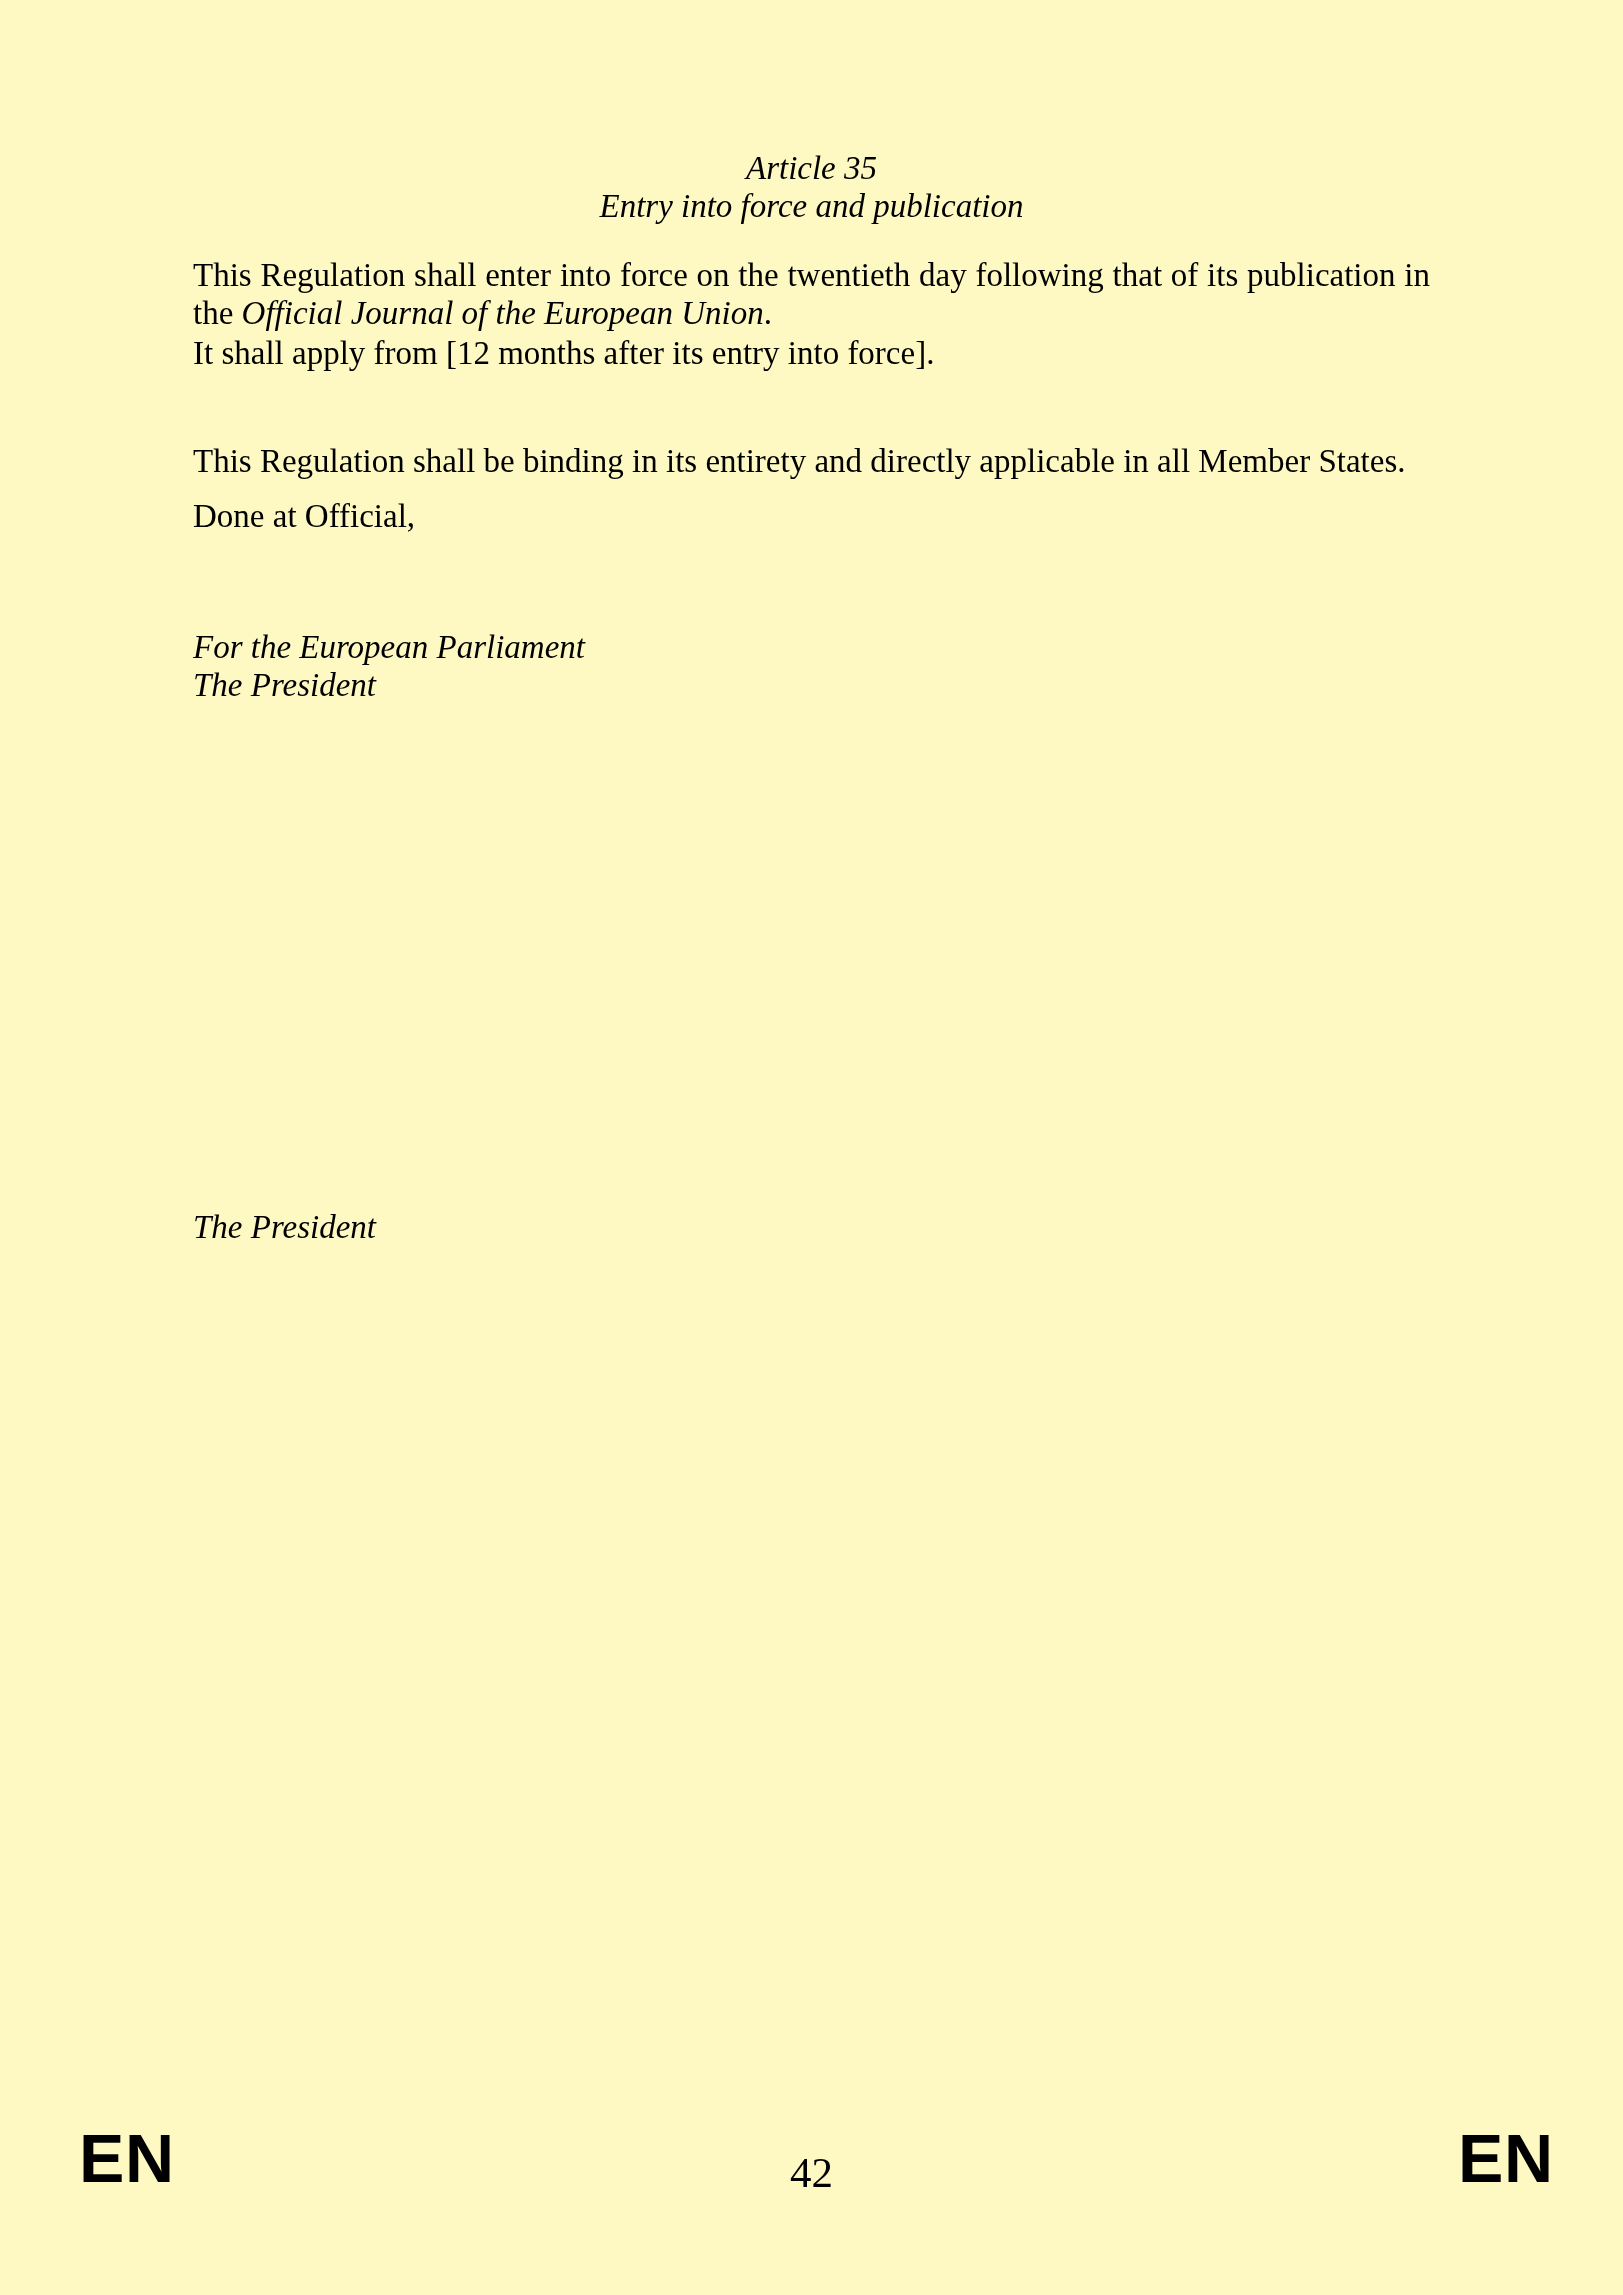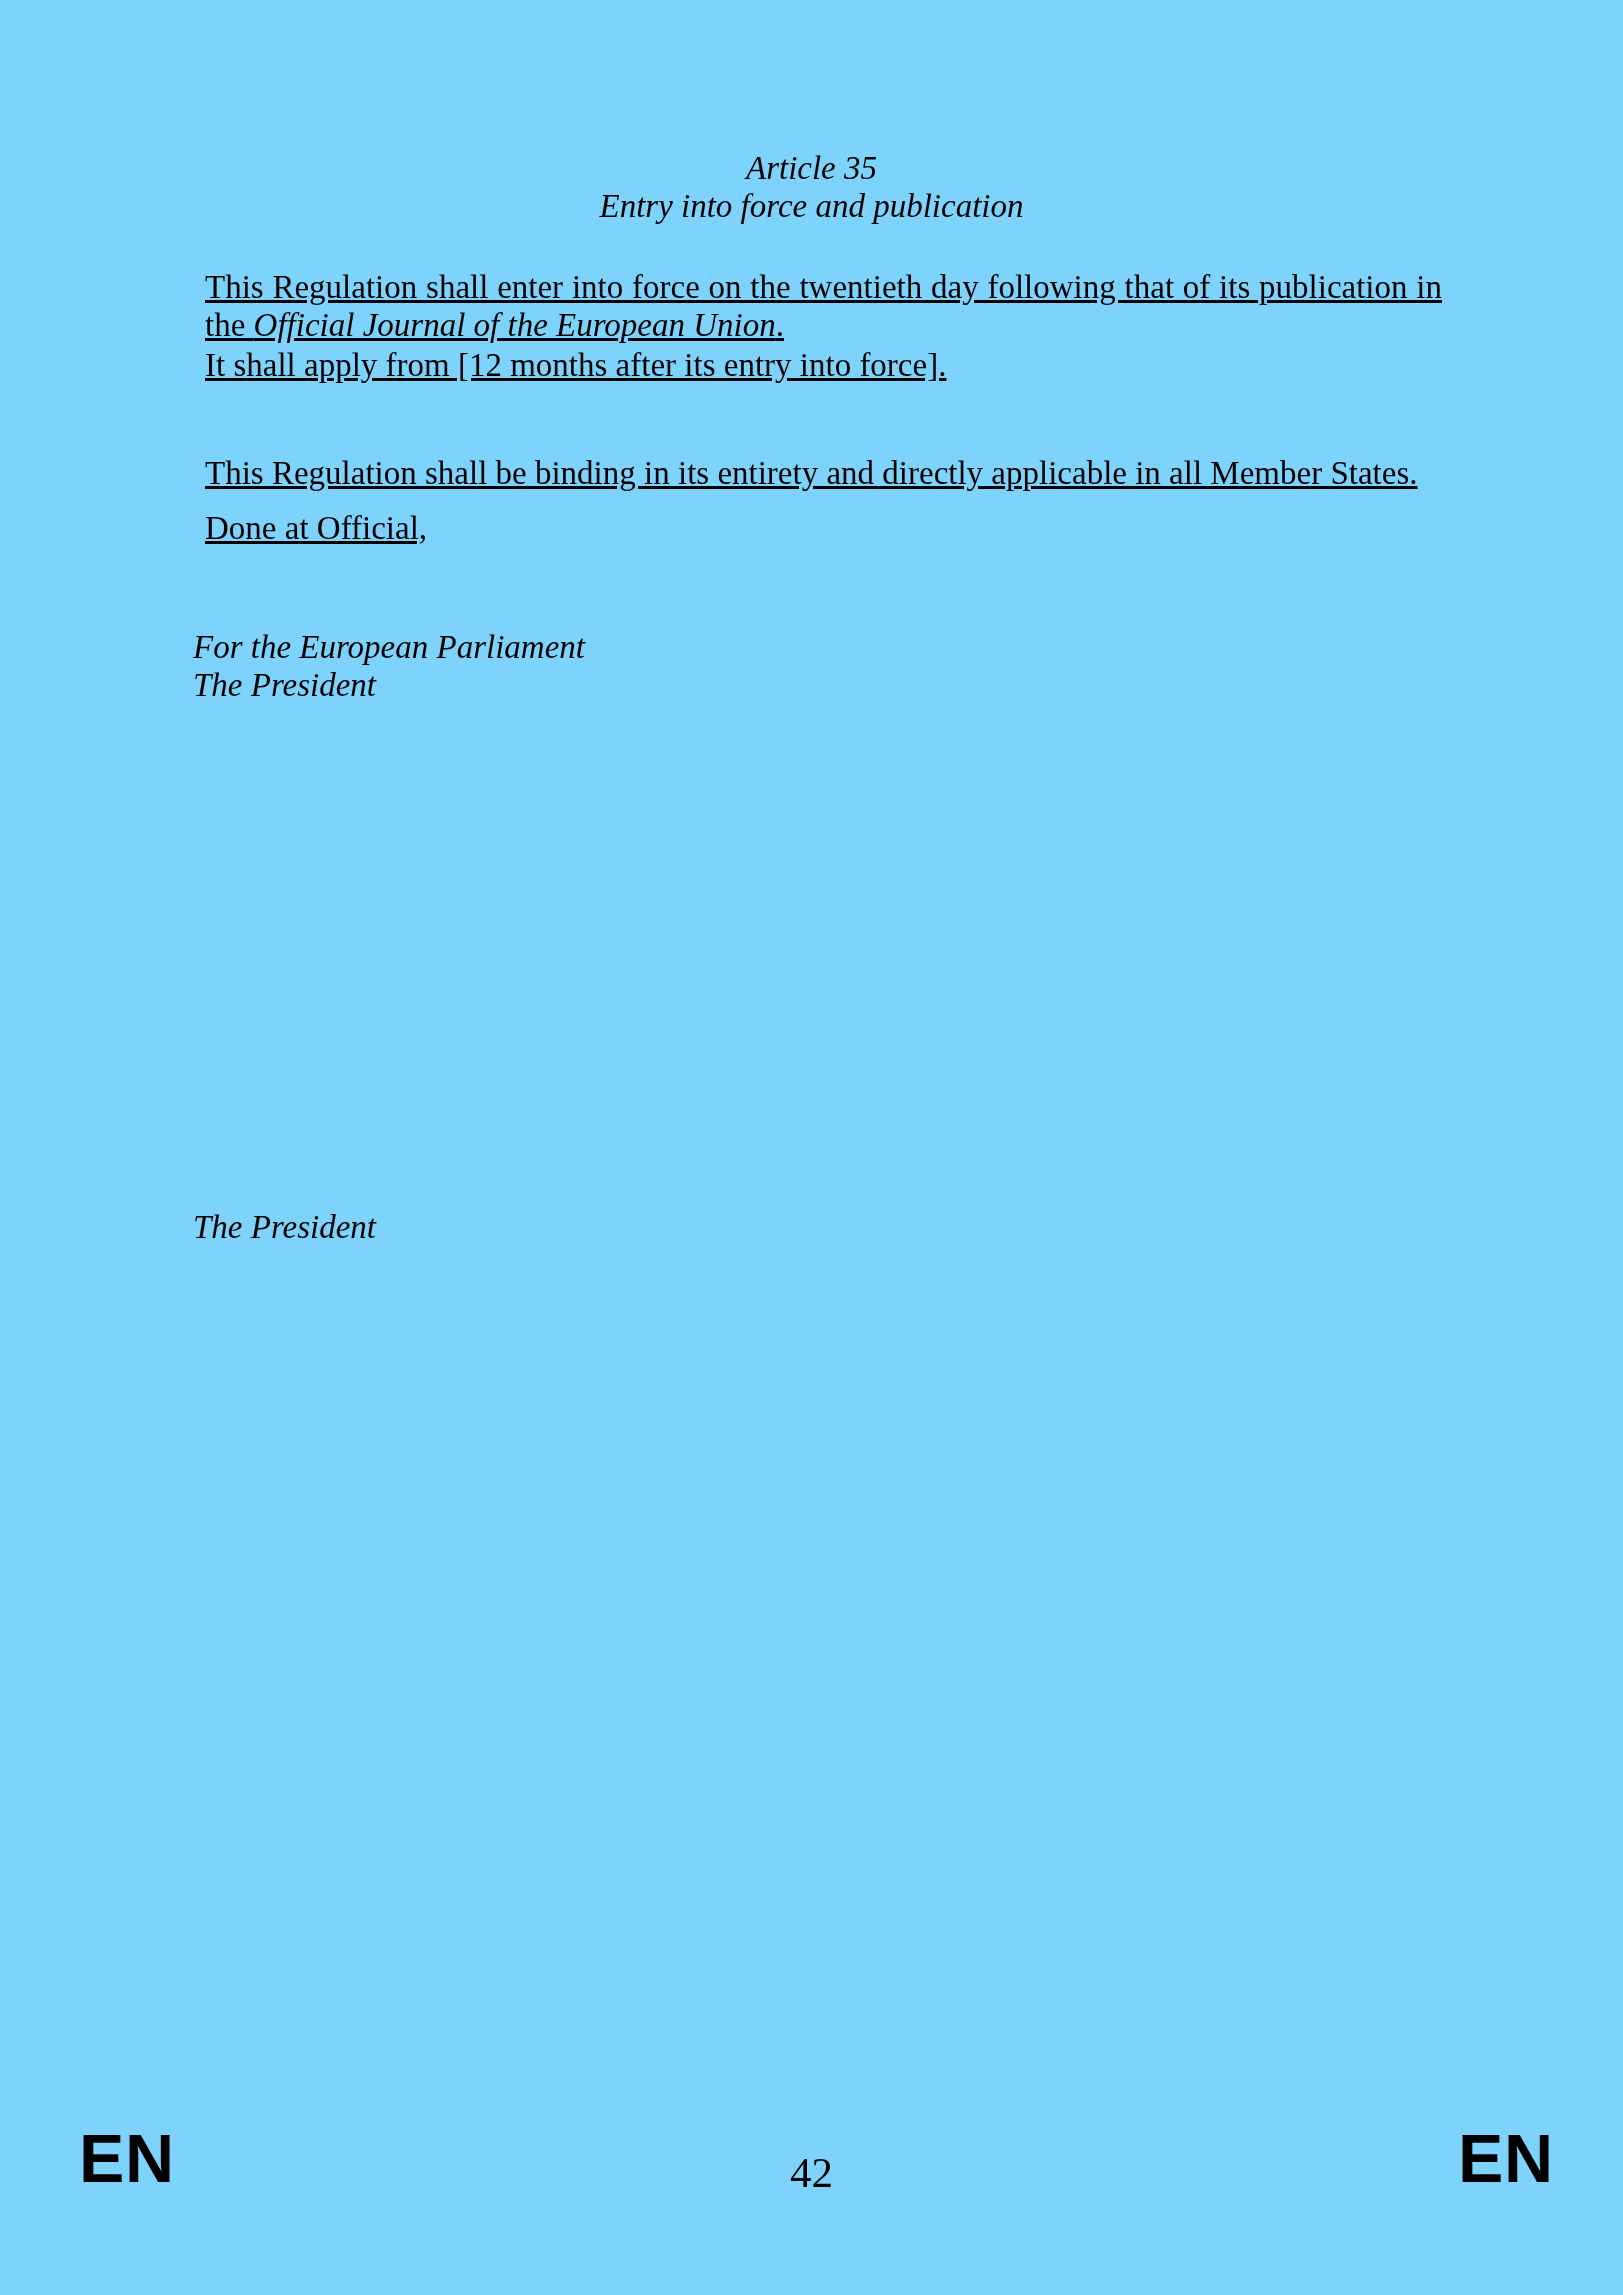--- a/index.html
+++ b/index.html
@@ -4,21 +4,21 @@
 <style>
   html, body {
     margin: 0;
     padding: 0;
     background: #ffffff;
   }
   .page {
     position: relative;
     width: 1623px;
     height: 2295px;
-    background: #7dd3fc;
+    background: #fef9c3;
     overflow: hidden;
     font-family: "Liberation Serif", "DejaVu Serif", serif;
     color: #000000;
   }
   .content {
     position: absolute;
     left: 193px;
     width: 1237px;
     top: 0;
   }
@@ -31,25 +31,24 @@
     position: absolute;
     top: 149px;
     left: 0;
     width: 100%;
     text-align: center;
   }
   .para {
     position: absolute;
     left: 0;
     width: 100%;
-    margin: 12px;
+    margin: 0;
     font-size: 33px;
     line-height: 38px;
     text-align: justify;
-    text-decoration: underline;
   }
   .para-p1 { top: 256px; }
   .para-p2 { top: 334px; }
   .para-p3 { top: 442px; }
   .para-p4 { top: 497px; }
   .signatures {
     position: absolute;
     top: 628px;
     left: 0;
     width: 100%;

